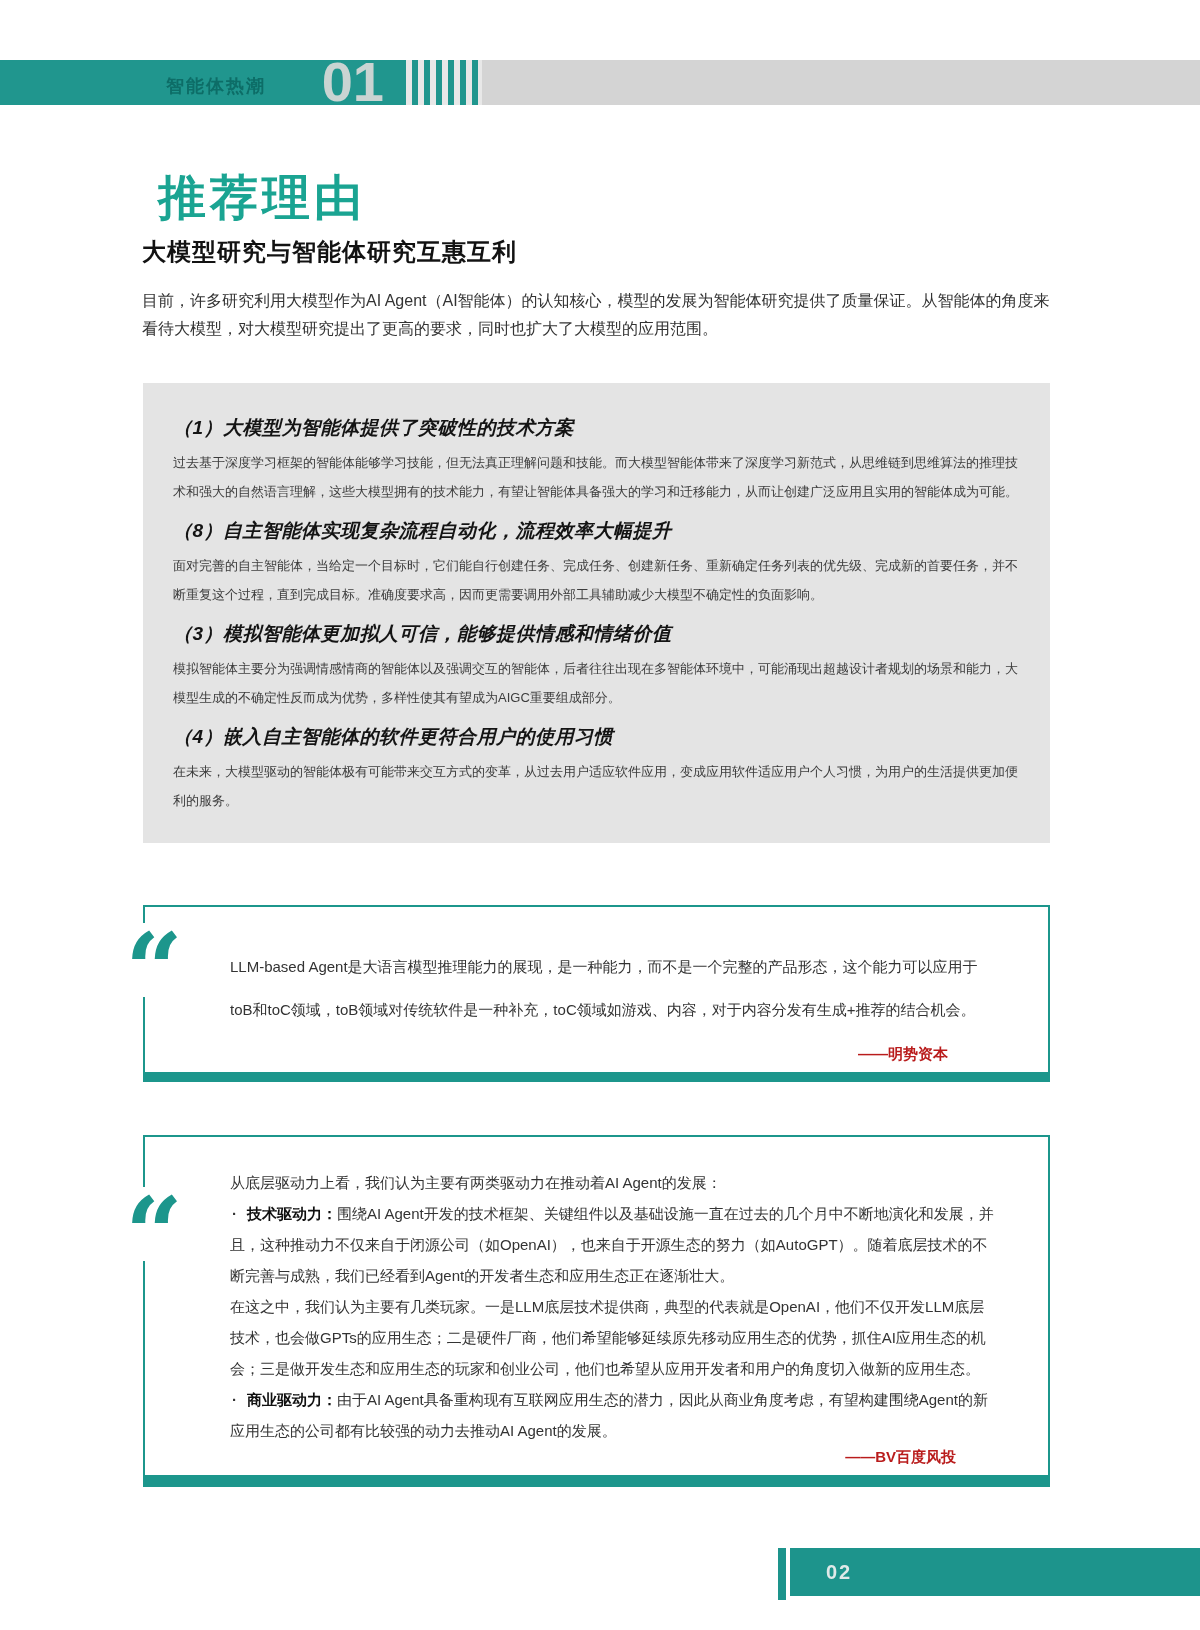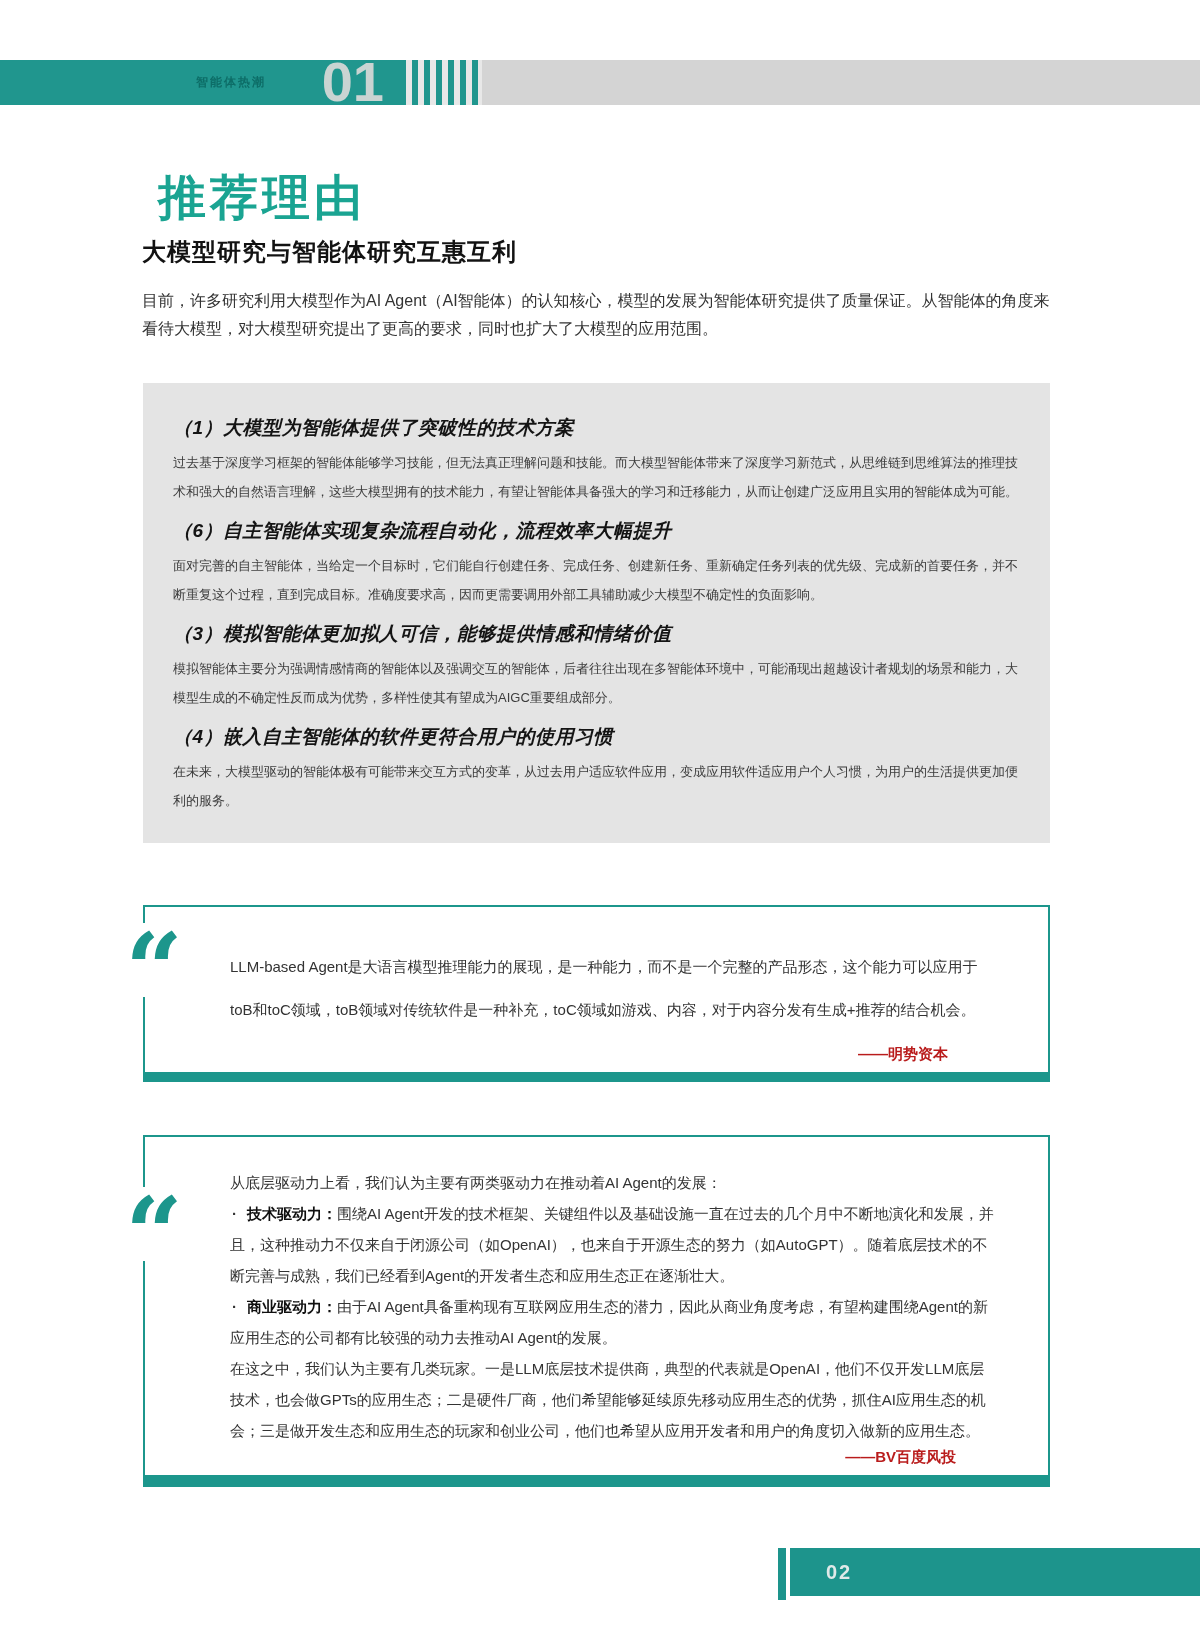--- a/index.html
+++ b/index.html
@@ -3,21 +3,21 @@
 <meta charset="utf-8">
 <style>
   html,body{margin:0;padding:0;background:#ffffff;}
   .page{position:relative;width:1200px;height:1630px;background:#ffffff;overflow:hidden;
         font-family:"Liberation Sans","DejaVu Sans",sans-serif;}
 
   
   .header-bar{position:absolute;top:60px;left:0;width:1200px;height:45px;display:flex;}
   .header-teal{width:400px;background:#20968e;position:relative;}
   .chapter-label{position:absolute;right:134px;top:14px;color:#0d6d67;font-weight:bold;
-                 font-size:12px;letter-spacing:2px;white-space:nowrap;}
+                 font-size:18px;letter-spacing:2px;white-space:nowrap;}
   .chapter-number{position:absolute;right:16px;top:-7px;font-size:56px;font-weight:bold;
                   color:#c9d4d2;line-height:58px;}
   .header-stripes{width:82px;background:repeating-linear-gradient(90deg,#20968e 0 6px,#e8e8e8 6px 12px);}
   .header-gray{flex:1;background:#d4d4d4;}
 
   
   .page-title{position:absolute;left:142px;top:150px;margin:16px;font-size:48px;font-weight:bold;
               color:#1aa492;letter-spacing:4px;}
   .section-heading{position:absolute;left:142px;top:236px;margin:0;font-size:24px;font-weight:bold;
                    color:#121212;letter-spacing:1px;}
@@ -70,21 +70,21 @@
   <h1 class="page-title">推荐理由</h1>
   <h2 class="section-heading">大模型研究与智能体研究互惠互利</h2>
   <p class="intro">目前，许多研究利用大模型作为AI Agent（AI智能体）的认知核心，模型的发展为智能体研究提供了质量保证。从智能体的角度来看待大模型，对大模型研究提出了更高的要求，同时也扩大了大模型的应用范围。</p>
 
   <div class="highlights">
     <div class="hl-item">
       <h3>（1）大模型为智能体提供了突破性的技术方案</h3>
       <p>过去基于深度学习框架的智能体能够学习技能，但无法真正理解问题和技能。而大模型智能体带来了深度学习新范式，从思维链到思维算法的推理技术和强大的自然语言理解，这些大模型拥有的技术能力，有望让智能体具备强大的学习和迁移能力，从而让创建广泛应用且实用的智能体成为可能。</p>
     </div>
     <div class="hl-item">
-      <h3>（6）自主智能体实现复杂流程自动化，流程效率大幅提升</h3>
+      <h3>（8）自主智能体实现复杂流程自动化，流程效率大幅提升</h3>
       <p>面对完善的自主智能体，当给定一个目标时，它们能自行创建任务、完成任务、创建新任务、重新确定任务列表的优先级、完成新的首要任务，并不断重复这个过程，直到完成目标。准确度要求高，因而更需要调用外部工具辅助减少大模型不确定性的负面影响。</p>
     </div>
     <div class="hl-item">
       <h3>（3）模拟智能体更加拟人可信，能够提供情感和情绪价值</h3>
       <p>模拟智能体主要分为强调情感情商的智能体以及强调交互的智能体，后者往往出现在多智能体环境中，可能涌现出超越设计者规划的场景和能力，大模型生成的不确定性反而成为优势，多样性使其有望成为AIGC重要组成部分。</p>
     </div>
     <div class="hl-item">
       <h3>（4）嵌入自主智能体的软件更符合用户的使用习惯</h3>
       <p>在未来，大模型驱动的智能体极有可能带来交互方式的变革，从过去用户适应软件应用，变成应用软件适应用户个人习惯，为用户的生活提供更加便利的服务。</p>
     </div>
@@ -98,24 +98,24 @@
 
   <div class="quote-box quote-2">
     <span class="quote-mark">“</span>
     <p class="q-para">
       <span>从底层驱动力上看，我们认为主要有两类驱动力在推动着AI Agent的发展：</span>
     </p>
     <p class="q-para">
       <span class="bullet">·</span><b class="lead">技术驱动力：</b><span>围绕AI Agent开发的技术框架、关键组件以及基础设施一直在过去的几个月中不断地演化和发展，并且，这种推动力不仅来自于闭源公司（如OpenAI），也来自于开源生态的努力（如AutoGPT）。随着底层技术的不断完善与成熟，我们已经看到Agent的开发者生态和应用生态正在逐渐壮大。</span>
     </p>
     <p class="q-para">
-      <span class="bullet">·</span><b class="lead">商业驱动力：</b><span>由于AI Agent具备重构现有互联网应用生态的潜力，因此从商业角度考虑，有望构建围绕Agent的新应用生态的公司都有比较强的动力去推动AI Agent的发展。</span>
+      <span>在这之中，我们认为主要有几类玩家。一是LLM底层技术提供商，典型的代表就是OpenAI，他们不仅开发LLM底层技术，也会做GPTs的应用生态；二是硬件厂商，他们希望能够延续原先移动应用生态的优势，抓住AI应用生态的机会；三是做开发生态和应用生态的玩家和创业公司，他们也希望从应用开发者和用户的角度切入做新的应用生态。</span>
     </p>
     <p class="q-para">
-      <span>在这之中，我们认为主要有几类玩家。一是LLM底层技术提供商，典型的代表就是OpenAI，他们不仅开发LLM底层技术，也会做GPTs的应用生态；二是硬件厂商，他们希望能够延续原先移动应用生态的优势，抓住AI应用生态的机会；三是做开发生态和应用生态的玩家和创业公司，他们也希望从应用开发者和用户的角度切入做新的应用生态。</span>
+      <span class="bullet">·</span><b class="lead">商业驱动力：</b><span>由于AI Agent具备重构现有互联网应用生态的潜力，因此从商业角度考虑，有望构建围绕Agent的新应用生态的公司都有比较强的动力去推动AI Agent的发展。</span>
     </p>
     <p class="q-attr">——BV百度风投</p>
   </div>
 
   <div class="footer-strip"></div>
   <div class="footer-bar">
     <span class="page-num">02</span>
   </div>
 
 </div>

